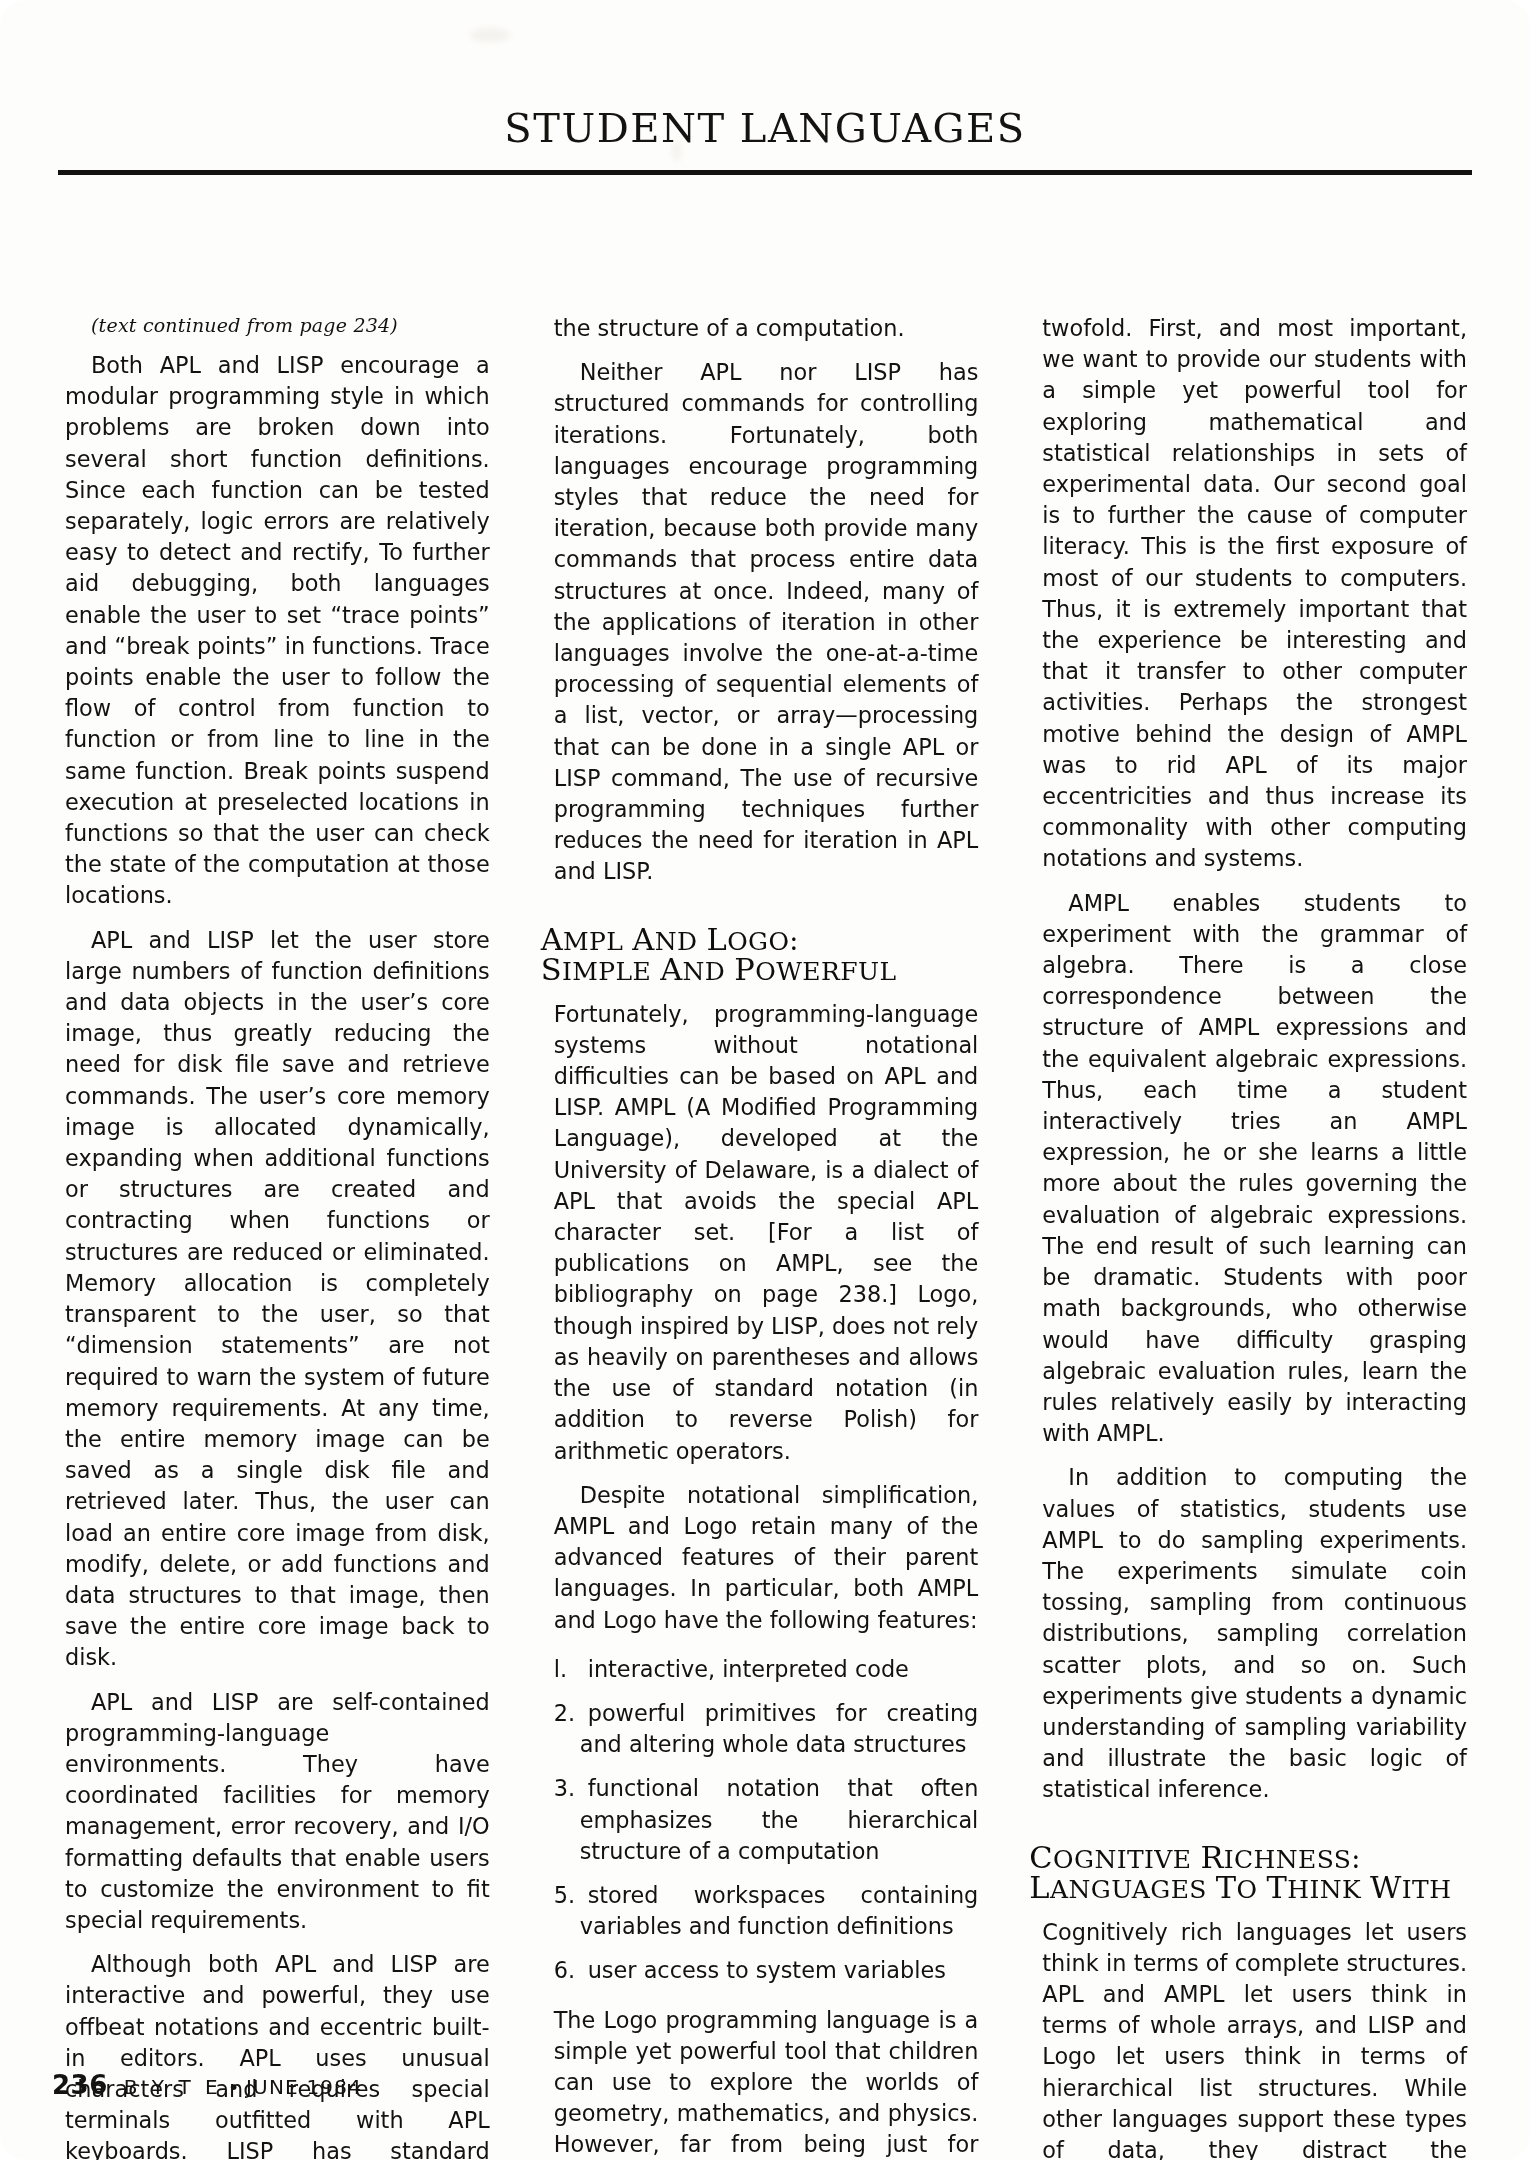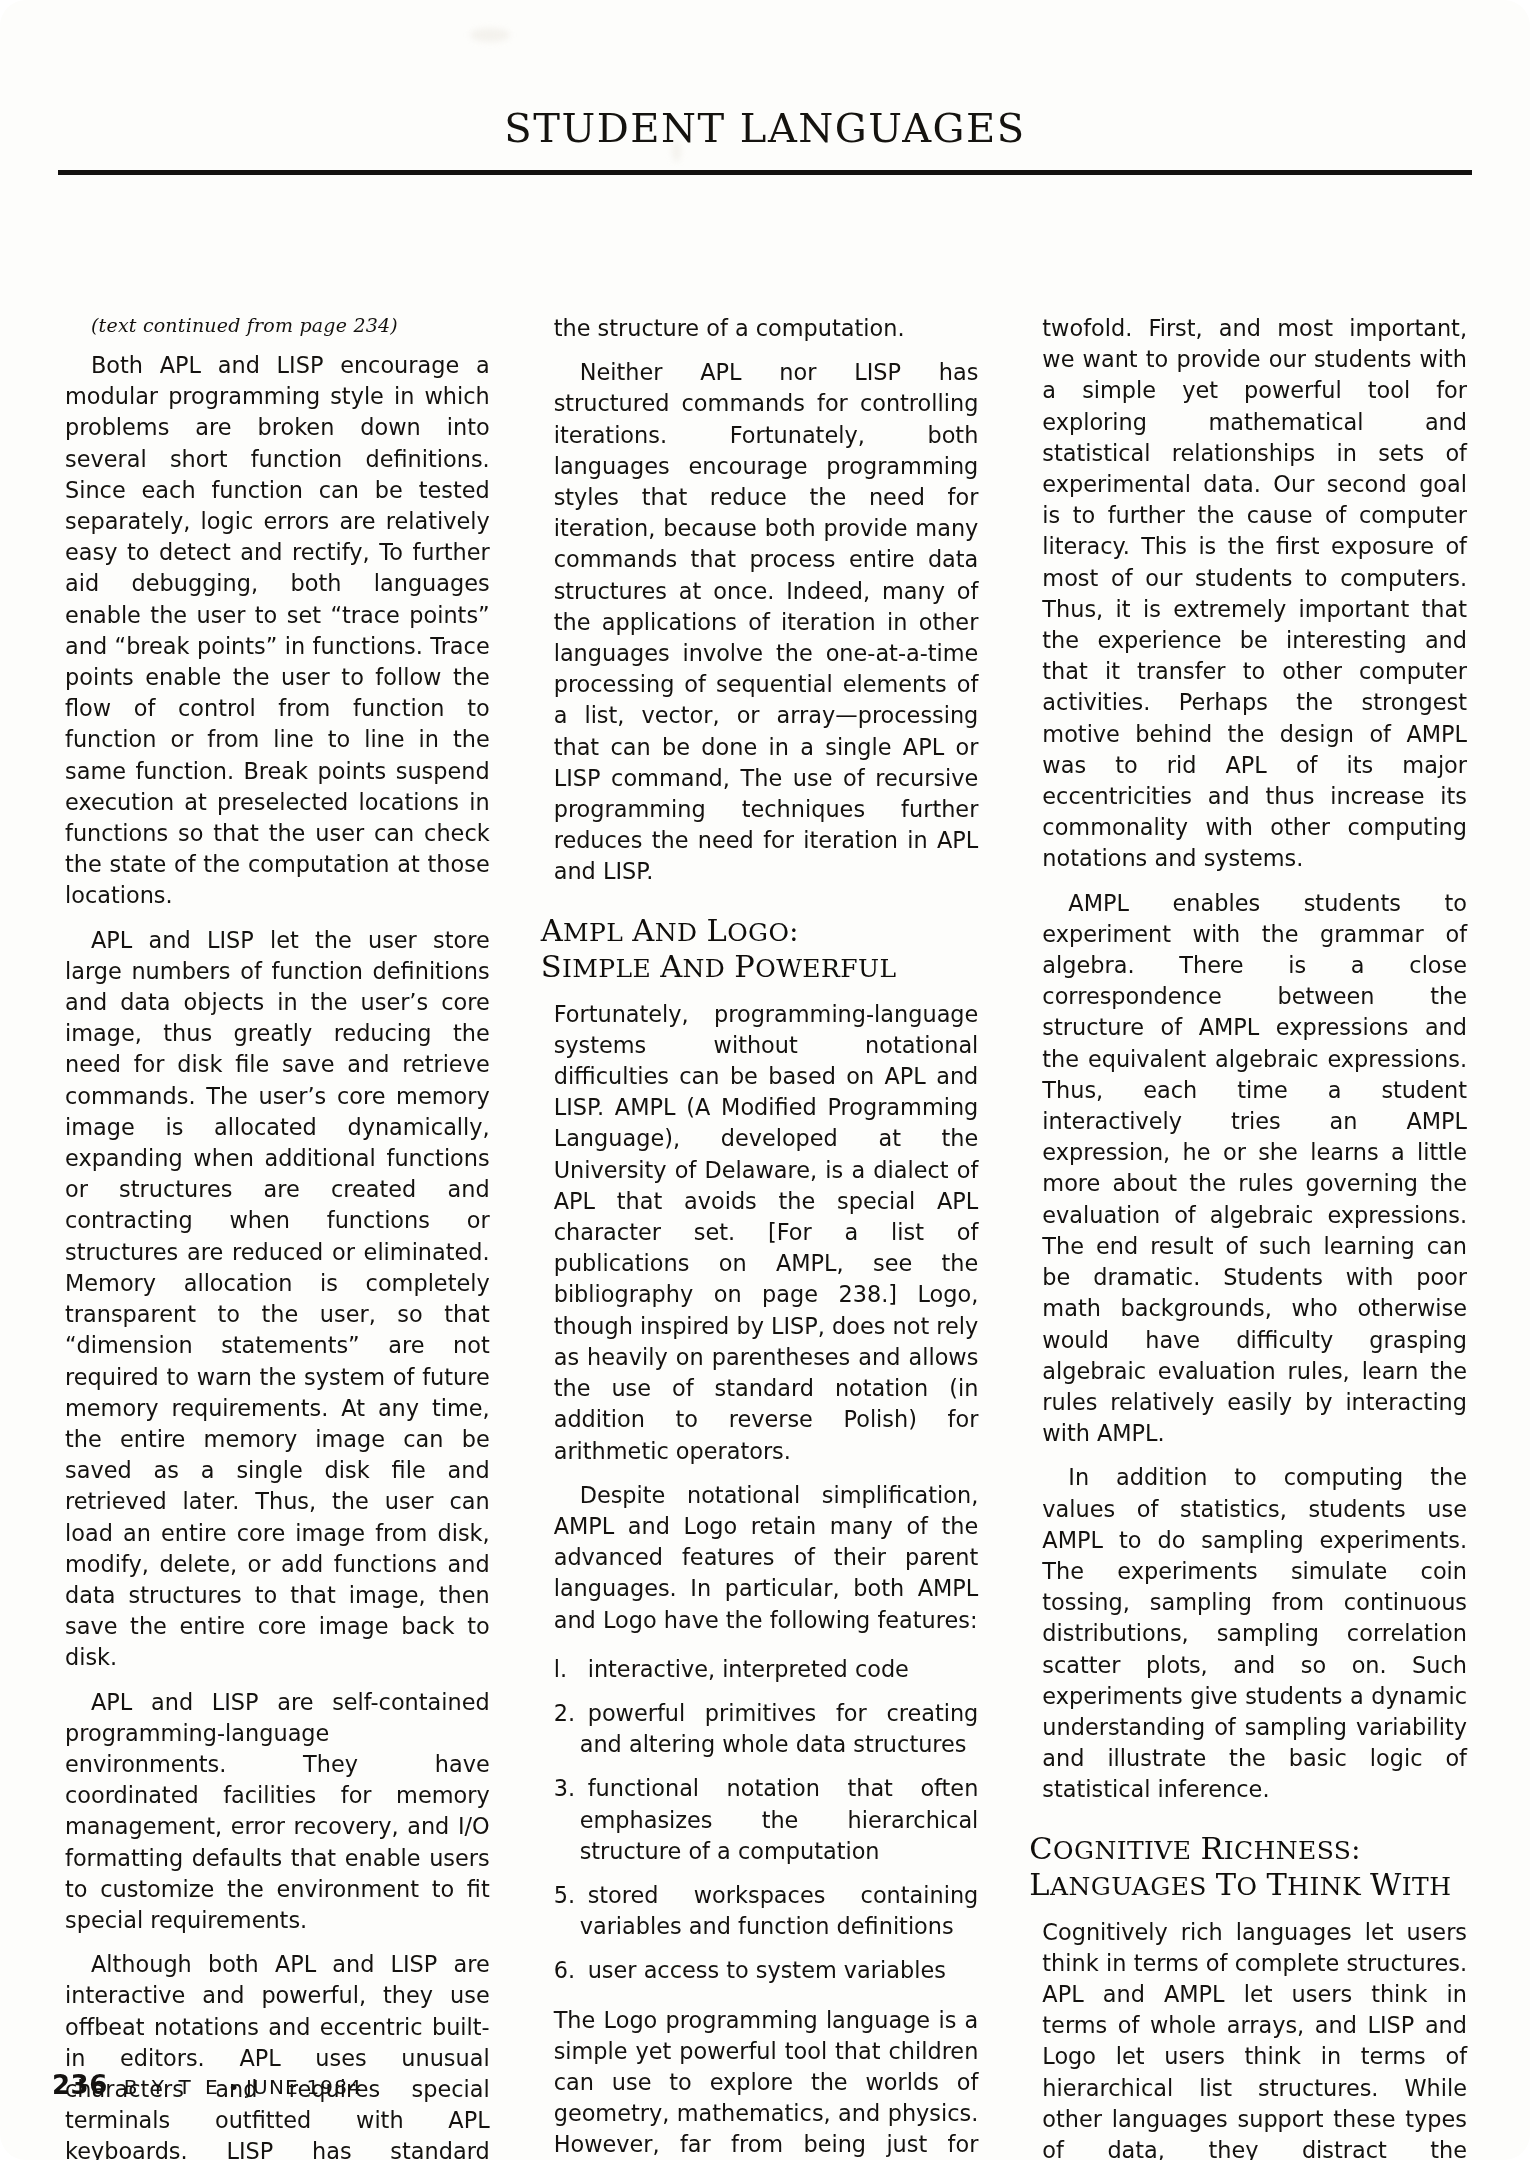--- a/index.html
+++ b/index.html
@@ -91,23 +91,23 @@
     letter-spacing: .2px;
     margin-bottom: 1px;
     text-align: left;
     text-indent: 0;
   }
 
   
   .section-head {
     font-family: "DejaVu Serif", serif;
     font-size: 27px;
-    line-height: 34px;
+    line-height: 28px;
     letter-spacing: .4px;
-    margin: 26px 0 3px 0;
+    margin: 38px 0 3px 0;
     text-align: left;
     text-indent: 0;
     color: #100e0b;
   }
   .section-head .ln { display: block; }
   .section-head .cap { font-size: 30.5px; }
   .section-head .sc  { font-size: 25px; }
 
   
   .feature-list {

